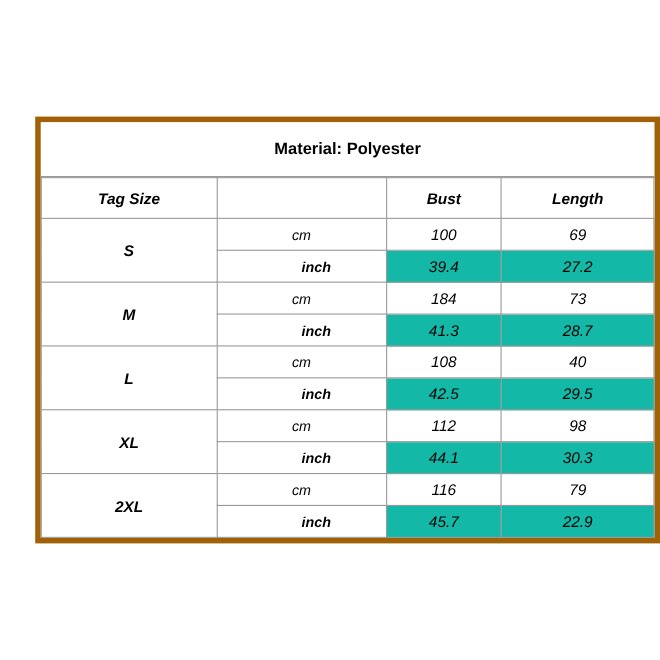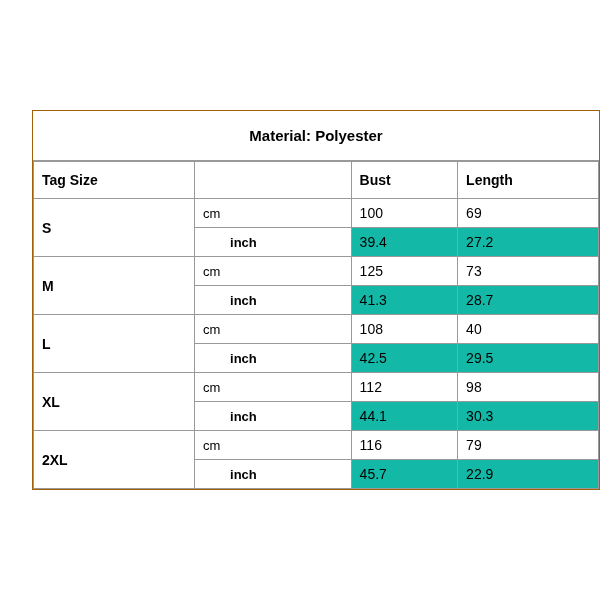--- a/index.html
+++ b/index.html
@@ -14,41 +14,42 @@
       display: flex;
       align-items: center;
       justify-content: center;
       background: #fff;
       font-family: Arial, sans-serif;
       font-size: 14px;
     }
 
     .container {
       width: 576px;
-      border: 1px solid #a16207;
+      border: 5px solid #a16207;
       margin-left: 32px;
     }
 
     .title-row {
       text-align: center;
       padding: 16px;
       font-weight: bold;
       font-size: 15px;
       border-bottom: 1px solid #999;
     }
 
     table {
       width: 100%;
       border-collapse: collapse;
     }
 
     td, th {
       border: 1px solid #999;
-      text-align: left;
+      text-align: center;
       padding: 6px 8px;
+      font-style: italic;
     }
 
     .header-row th {
       font-weight: bold;
       background: #fff;
       padding: 10px 8px;
     }
 
     .tag-size-cell {
       font-weight: bold;
@@ -91,21 +92,21 @@
           <td>69</td>
         </tr>
         <tr>
           <td class="unit-cell inch-cell">inch</td>
           <td class="shaded">39.4</td>
           <td class="shaded">27.2</td>
         </tr>
         <tr>
           <td rowspan="2" class="tag-size-cell">M</td>
           <td class="unit-cell">cm</td>
-          <td>125</td>
+          <td>184</td>
           <td>73</td>
         </tr>
         <tr>
           <td class="unit-cell inch-cell">inch</td>
           <td class="shaded">41.3</td>
           <td class="shaded">28.7</td>
         </tr>
         <tr>
           <td rowspan="2" class="tag-size-cell">L</td>
           <td class="unit-cell">cm</td>

